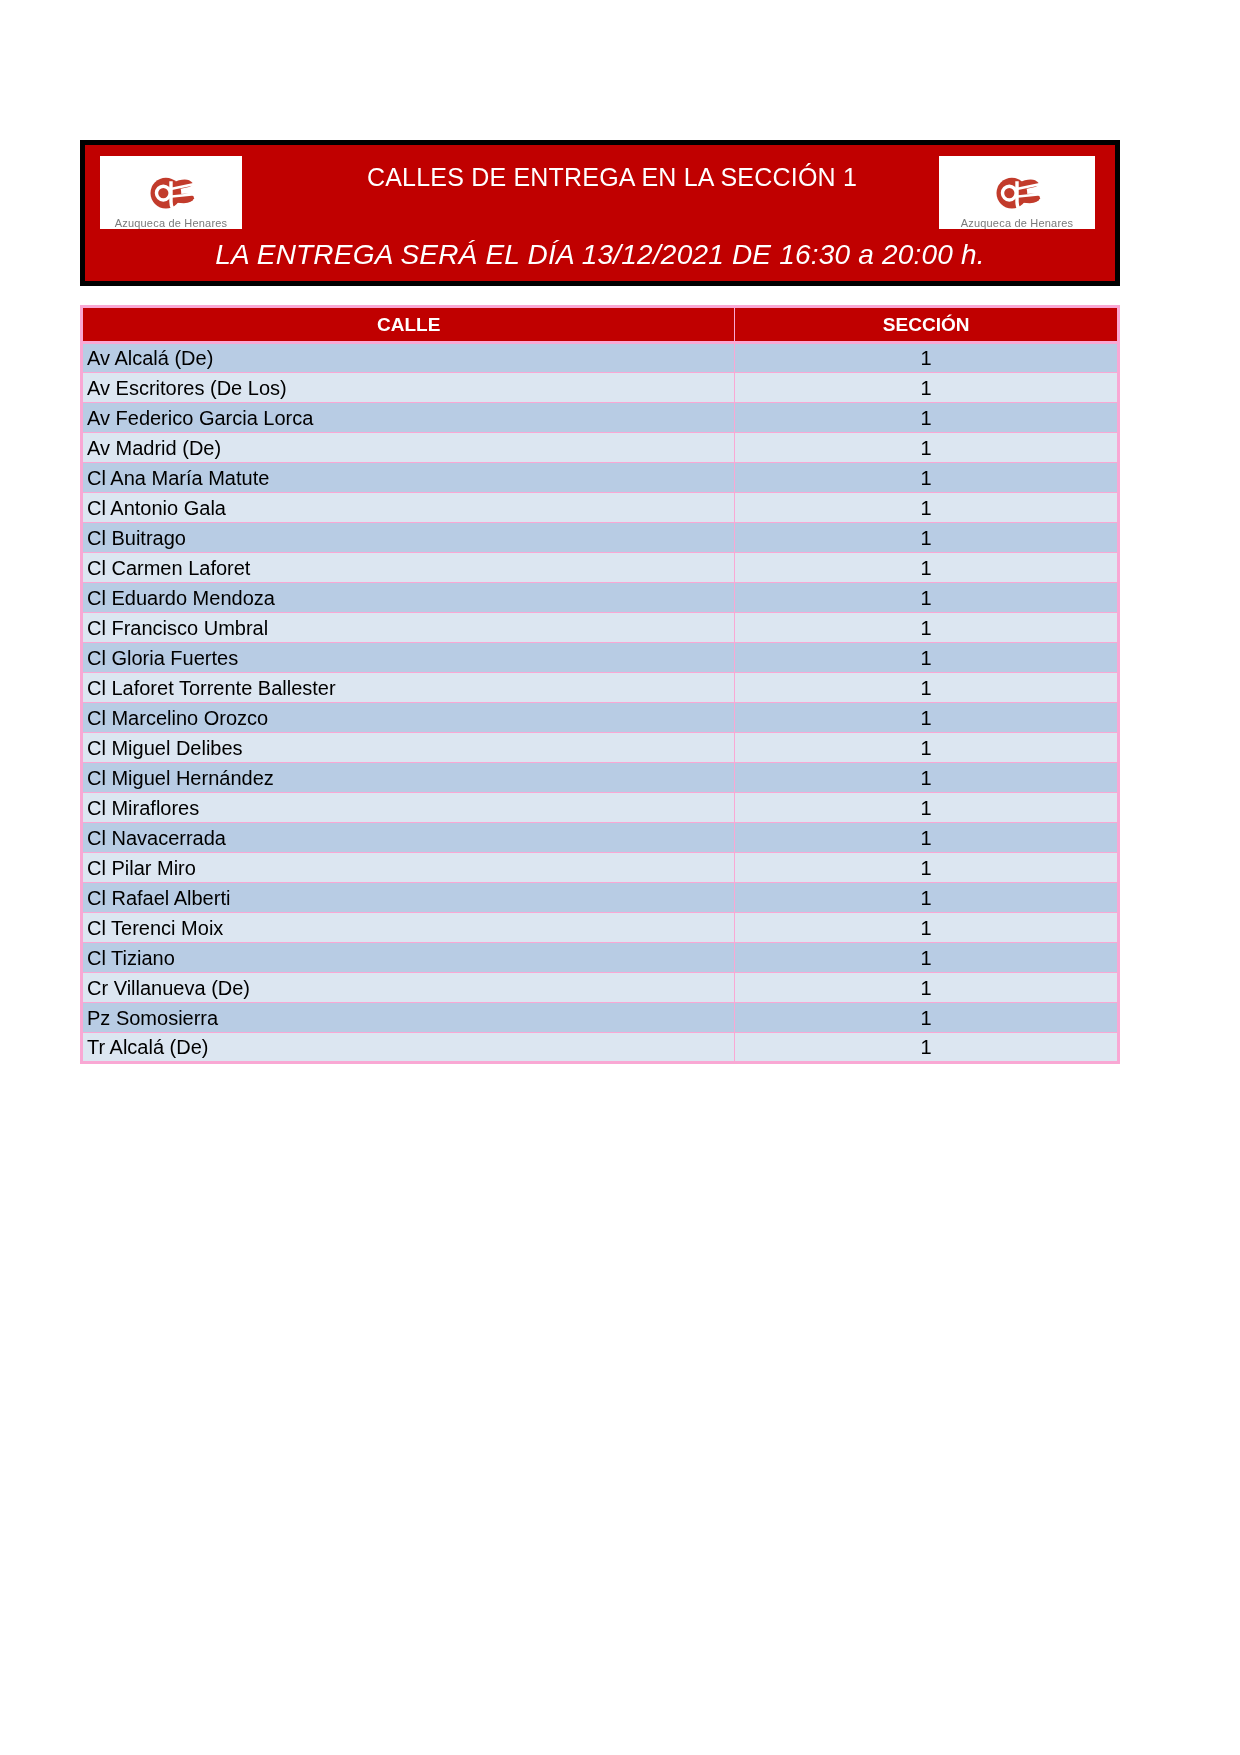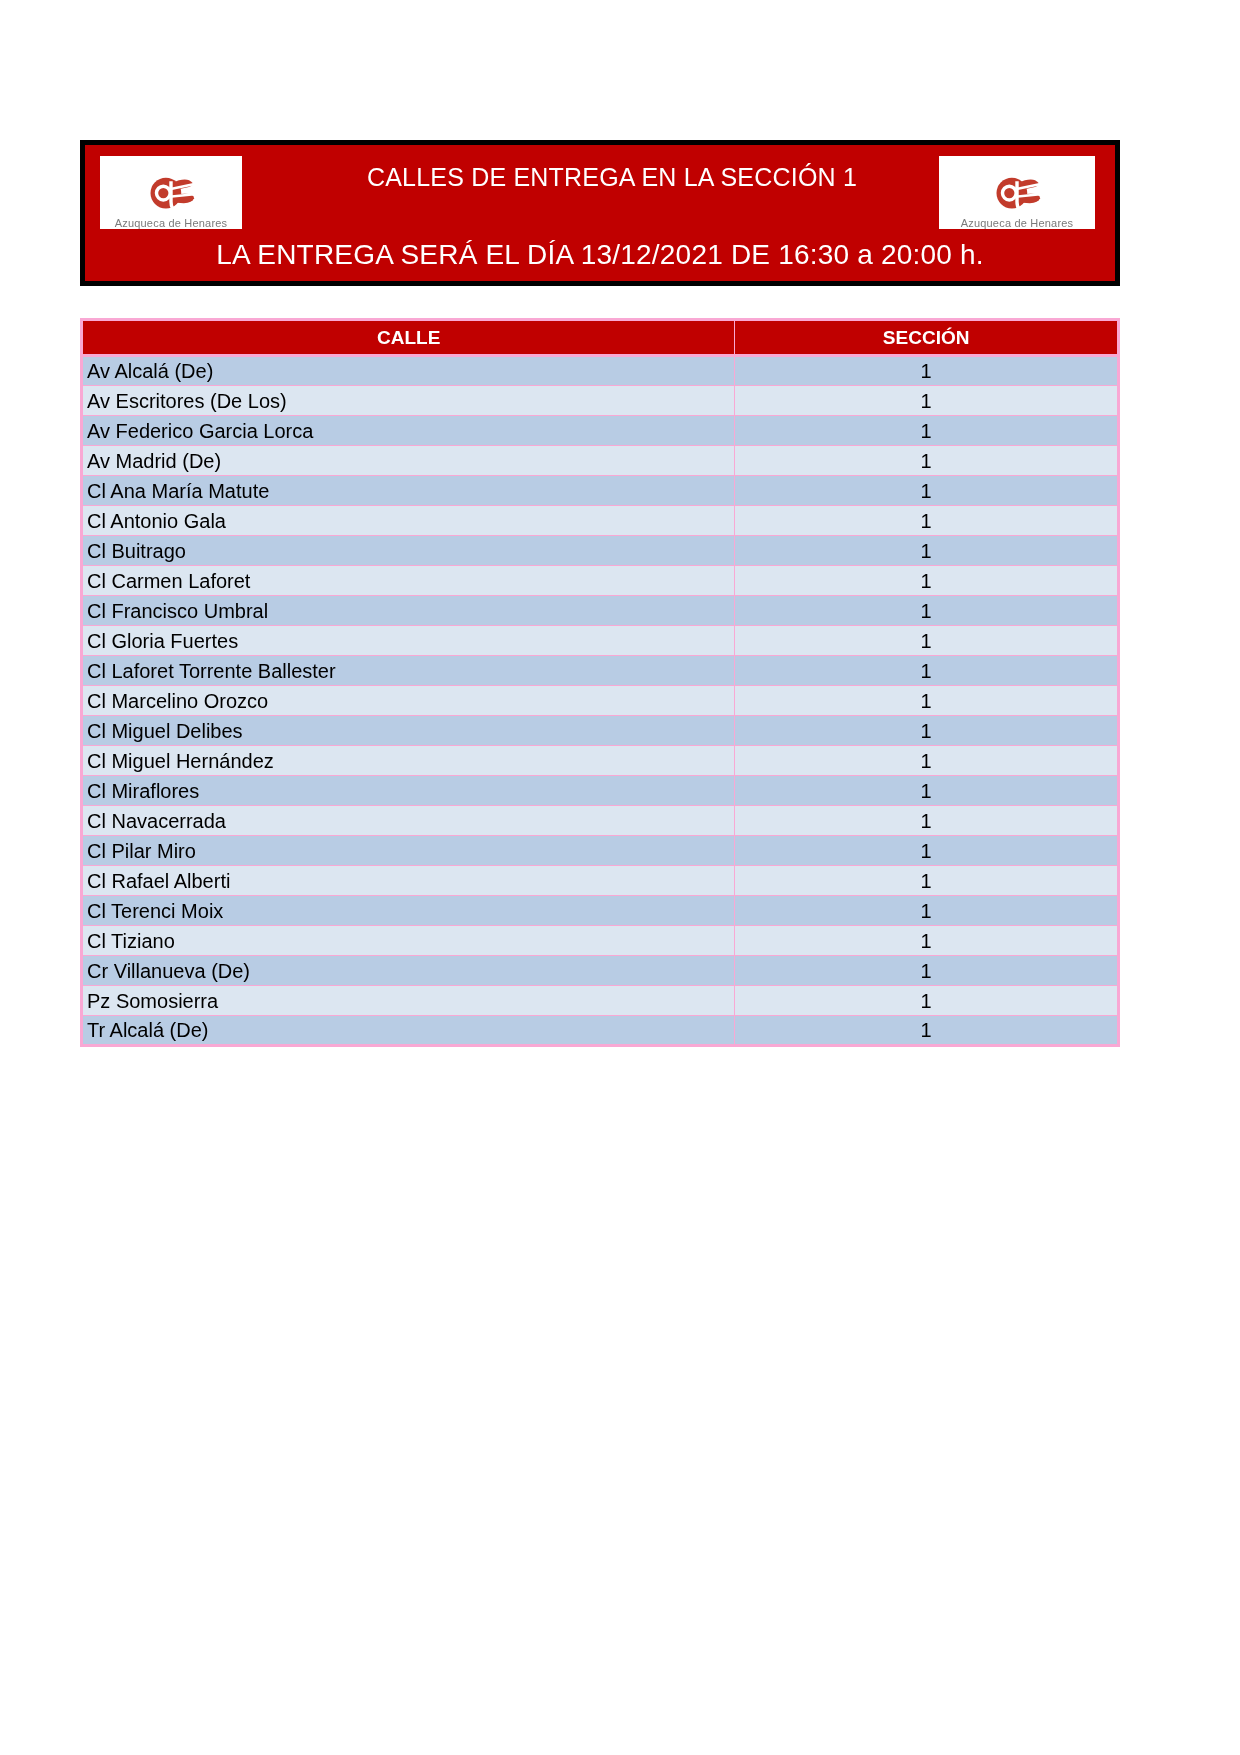--- a/index.html
+++ b/index.html
@@ -21,21 +21,21 @@
   .banner{
     position:absolute;left:80px;top:140px;width:1040px;height:146px;
     background:var(--red);border:5px solid #000;
   }
   .banner-title{
     position:absolute;top:18px;left:0;width:100%;
     text-align:center;color:#fff;font-size:25px;letter-spacing:.2px;padding-left:24px;
   }
   .banner-subtitle{
     position:absolute;bottom:10px;left:0;width:100%;
-    text-align:center;color:#fff;font-size:28px;letter-spacing:.2px;
+    text-align:center;color:#fff;font-size:28px;letter-spacing:.2px;font-style:italic;
   }
   .logo-box{
     position:absolute;top:11px;width:142px;height:73px;background:#fff;
     display:flex;flex-direction:column;align-items:center;justify-content:flex-start;
     padding-top:20px;
   }
   .logo-box.left{left:15px;}
   .logo-box.right{right:20px;width:156px;}
   .logo-caption{
     font-size:11px;color:var(--caption-gray);line-height:1;margin-top:1px;
@@ -43,21 +43,20 @@
   }
   .logo-mark{width:64px;height:46px;display:block;}
 
   
   .street-table{
     position:absolute;left:80px;top:305px;width:1040px;
     border-collapse:collapse;table-layout:fixed;
   }
   .street-table, .street-table th, .street-table td{
     border:1px solid #f9a8d4;
-    margin-top:13px;
   }
   .street-table{border-width:3px;}
   .street-table th{
     background:var(--red);color:#fff;font-weight:bold;font-size:19px;
     height:36px;text-align:center;border-bottom-width:3px;
   }
   .street-table td{
     height:30px;font-size:20px;padding:0 2px 0 4px;line-height:1;
     overflow:hidden;white-space:nowrap;
   }
@@ -143,20 +142,24 @@
     </tr>
         <tr>
       <td class="calle">Cl Buitrago</td>
       <td class="seccion">1</td>
     </tr>
         <tr>
       <td class="calle">Cl Carmen Laforet</td>
       <td class="seccion">1</td>
     </tr>
         <tr>
+      <td class="calle">Cl Eduardo Mendoza</td>
+      <td class="seccion">1</td>
+    </tr>
+        <tr>
       <td class="calle">Cl Francisco Umbral</td>
       <td class="seccion">1</td>
     </tr>
         <tr>
       <td class="calle">Cl Gloria Fuertes</td>
       <td class="seccion">1</td>
     </tr>
         <tr>
       <td class="calle">Cl Laforet Torrente Ballester</td>
       <td class="seccion">1</td>

